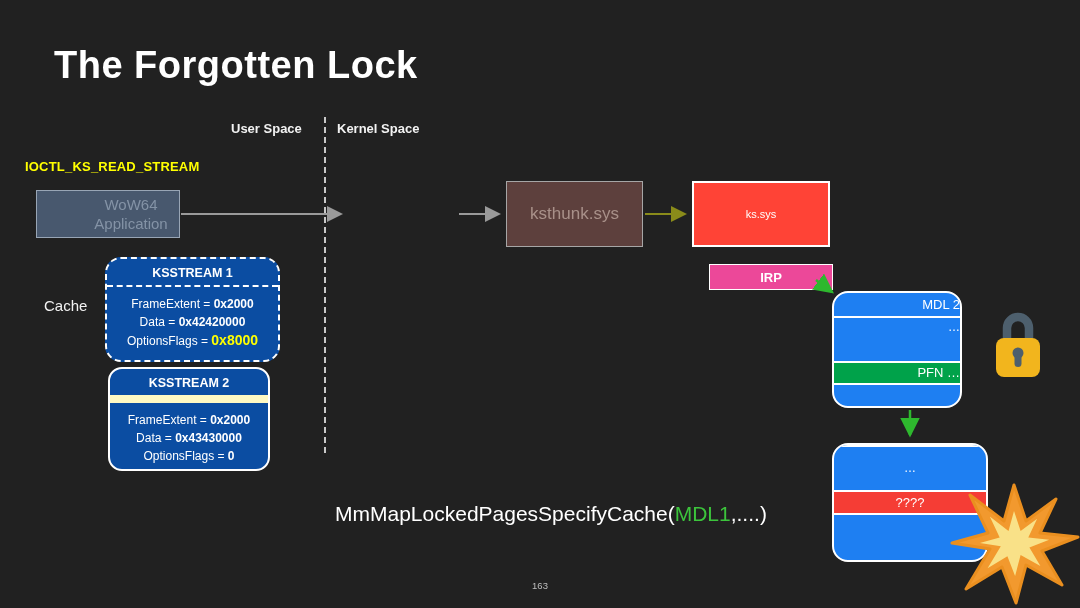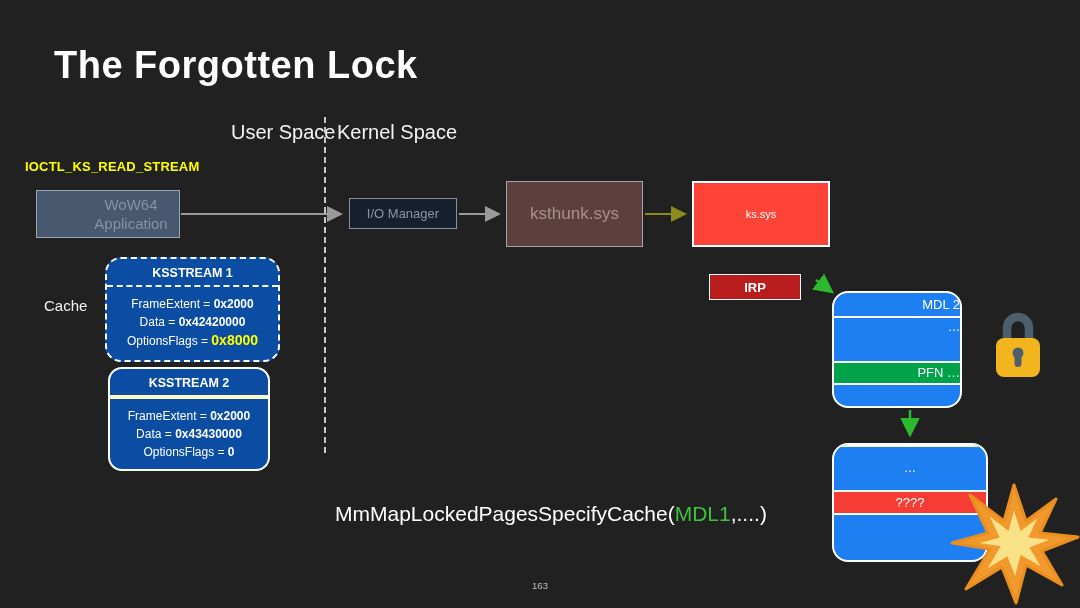--- a/index.html
+++ b/index.html
@@ -2,43 +2,43 @@
 <html><head>
 <meta charset="utf-8">
 <style>
   html,body{margin:0;padding:0;background:#000;}
   .slide{
     position:relative;width:1080px;height:608px;background:#212121;
     overflow:hidden;font-family:"Liberation Sans",sans-serif;color:#fff;
   }
   .abs{position:absolute;}
   .page-title{left:54px;top:44px;font-size:38px;font-weight:600;letter-spacing:.5px;color:#fff;}
-  .space-label{top:121px;font-size:20px;font-weight:400;color:#f2f2f2;}
+  .space-label{top:121px;font-size:13px;font-weight:700;color:#f2f2f2;}
   .divider{left:324px;top:117px;height:336px;width:0;border-left:2px dashed #c9c9c9;}
   .ioctl{left:25px;top:159px;font-size:13px;font-weight:700;color:#ffff00;letter-spacing:.2px;}
   .cache{left:44px;top:297px;font-size:15px;font-weight:400;color:#f2f2f2;}
 
   .node{display:flex;align-items:center;justify-content:center;text-align:center;box-sizing:border-box;}
   .wow64{left:36px;top:190px;width:144px;height:48px;background:#48586e;border:1.5px solid #98a5b5;
          color:#8493a6;font-size:15px;line-height:19px;padding-left:46px;}
   .iomgr{left:349px;top:198px;width:108px;height:31px;background:#17202e;border:1.5px solid #89909b;
          color:#8b939e;font-size:13px;}
   .ksthunk{left:506px;top:181px;width:137px;height:66px;background:#5d403d;border:1.5px solid #a6a6a6;
          color:#a89089;font-size:17px;}
   .kssys{left:692px;top:181px;width:138px;height:66px;background:#ff4336;border:2px solid #fff;
          color:#fff;font-size:11px;}
-  .irp{left:709px;top:274px;width:92px;height:26px;background:#b91c1c;border:1.5px solid #fff;
+  .irp{left:709px;top:264px;width:124px;height:26px;background:#ec4899;border:1.5px solid #fff;
          color:#fff;font-size:13px;font-weight:600;}
 
   .struct{box-sizing:border-box;background:#0b4da2;color:#fff;text-align:center;border-radius:16px;}
   .ks1{left:105px;top:257px;width:175px;height:105px;border:2.5px dashed #fff;}
   .ks2{left:108px;top:367px;width:162px;height:104px;border:2px solid #fff;border-radius:14px;}
   .struct .hdr{font-size:12.5px;font-weight:700;padding-top:7px;padding-bottom:5px;}
   .ks1 .hdr{border-bottom:2px dashed #fff;}
-  .ks2 .hdr{border-bottom:4px solid #fef9c3;}
+  .ks2 .hdr{border-bottom:8px solid #fef9c3;}
   .struct .body{padding-top:8px;font-size:12px;line-height:18px;}
   .struct b{font-weight:700;}
   .hl-yellow{color:#ffff00;font-weight:700;}
 
   .mdl{box-sizing:border-box;background:#1e7ff2;border:2px solid #fff;border-radius:16px;
        color:#fff;text-align:center;overflow:hidden;}
   .mdl2{left:832px;top:291px;width:130px;height:117px;text-align:right;}
   .mdl1{left:832px;top:443px;width:156px;height:119px;}
   .mdl .row{box-sizing:border-box;font-size:13px;}
   .sep{border-top:2px solid #fff;height:0;}
@@ -63,23 +63,20 @@
   <div class="abs divider"></div>
 
   <div class="abs ioctl">IOCTL_KS_READ_STREAM</div>
   <div class="abs cache">Cache</div>
 
   <div class="abs node wow64">
     <div>
       <div>WoW64</div>
       <div>Application</div>
     </div>
-  </div>
-  <div class="abs node iomgr">
-    <span>I/O Manager</span>
   </div>
   <div class="abs node ksthunk">
     <span>ksthunk.sys</span>
   </div>
   <div class="abs node kssys">
     <span>ks.sys</span>
   </div>
   <div class="abs node irp">
     <span>IRP</span>
   </div>

